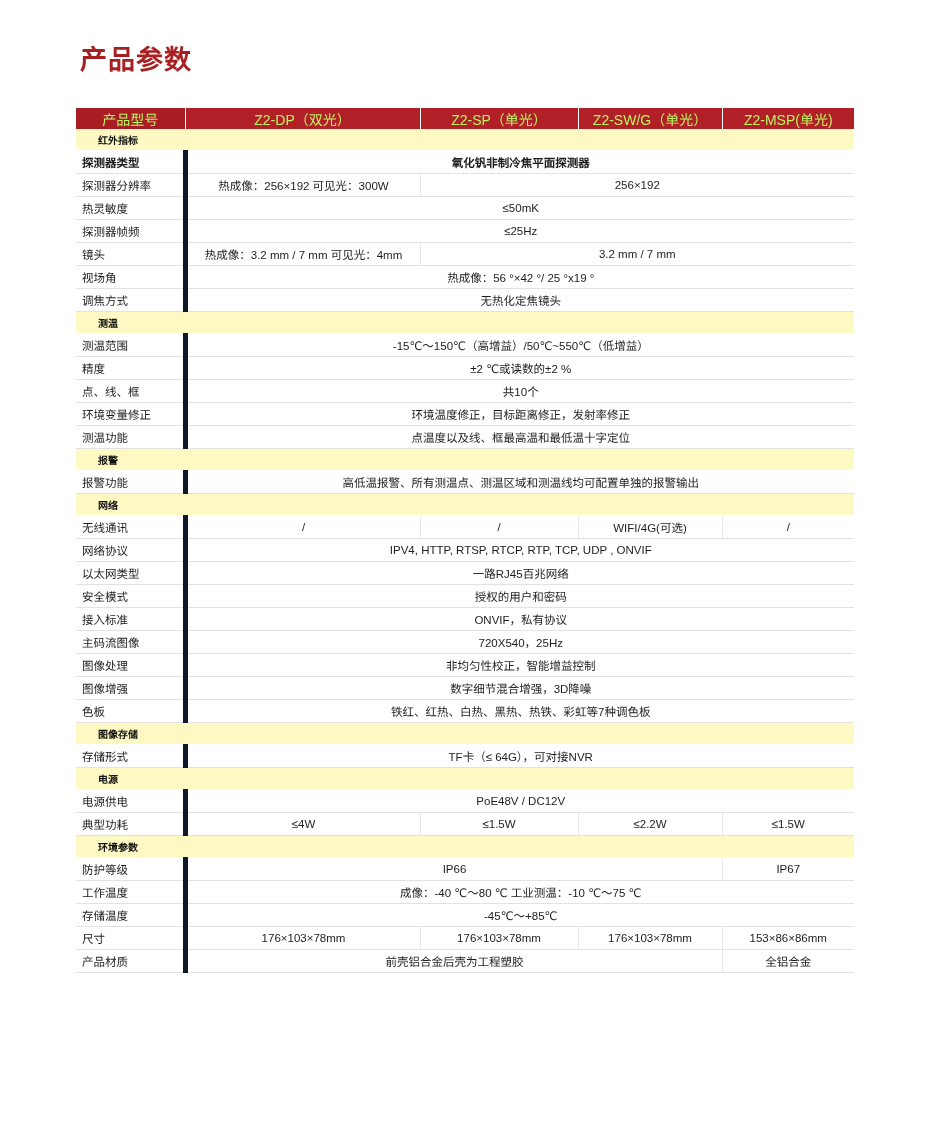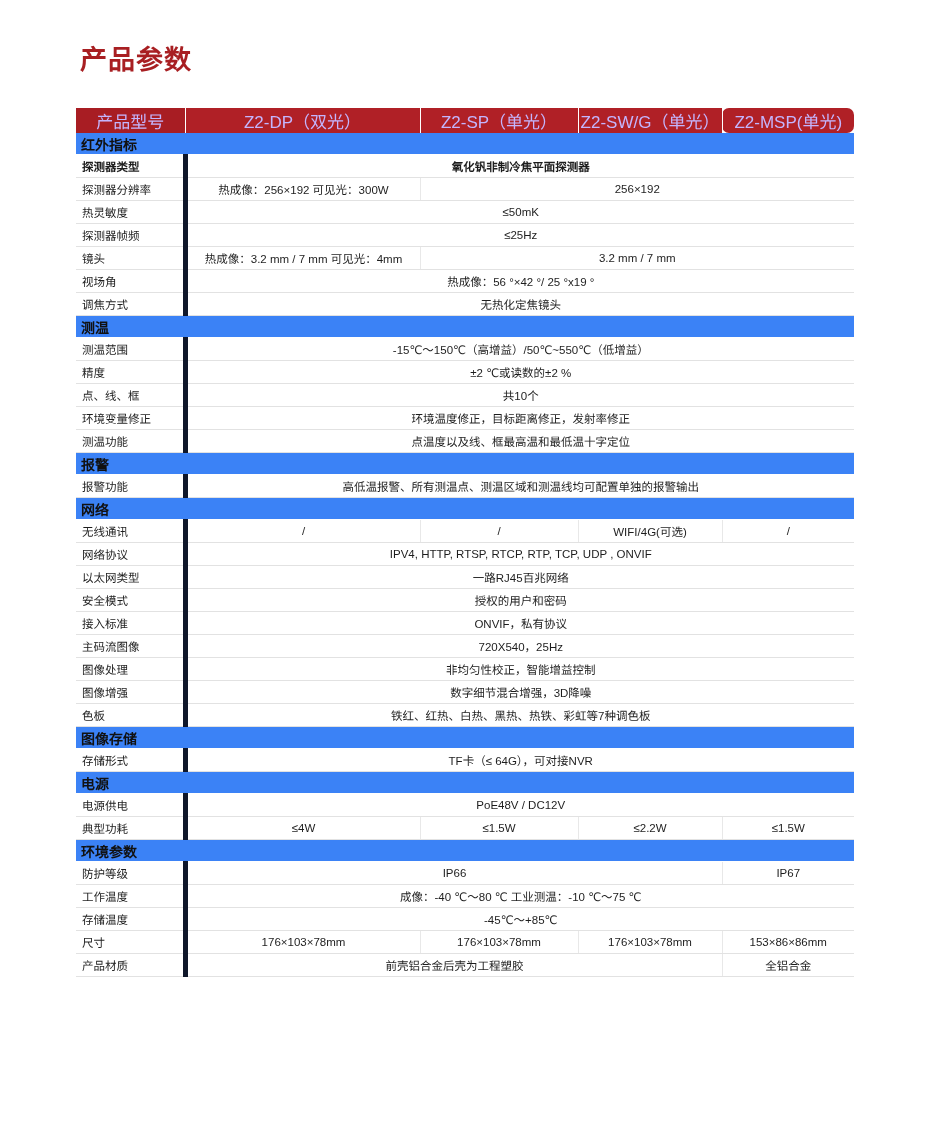--- a/index.html
+++ b/index.html
@@ -51,39 +51,39 @@
 
   .spec-table td, .spec-table th {
     border: 0;
     padding: 0;
     vertical-align: middle;
   }
 
   
   .hdr th {
     background: #b02026;
-    color: #c4b5fd;
+    color: #bef264;
     height: 21px;
-    font-size: 17px;
+    font-size: 14px;
     font-weight: normal;
     text-align: center;
     border-right: 1px solid #ffffff;
     white-space: nowrap;
   }
-  .hdr th:last-child { border-right: 0; border-radius: 7px; }
+  .hdr th:last-child { border-right: 0; }
   .hdr th.hdr-label { background: #a81d23; }
 
   
   .sec td {
-    background: #3b82f6;
+    background: #fef9c3;
     height: 21px;
     font-weight: bold;
-    font-size: 14px;
+    font-size: 10px;
     color: #111;
-    padding-left: 5px;
+    padding-left: 22px;
     text-align: left;
     border-bottom: 1px solid #ffffff;
   }
 
   
   .row td {
     height: 22px;
     border-bottom: 1px solid #e2e2e2;
     text-align: center;
     color: #1d1d1d;

